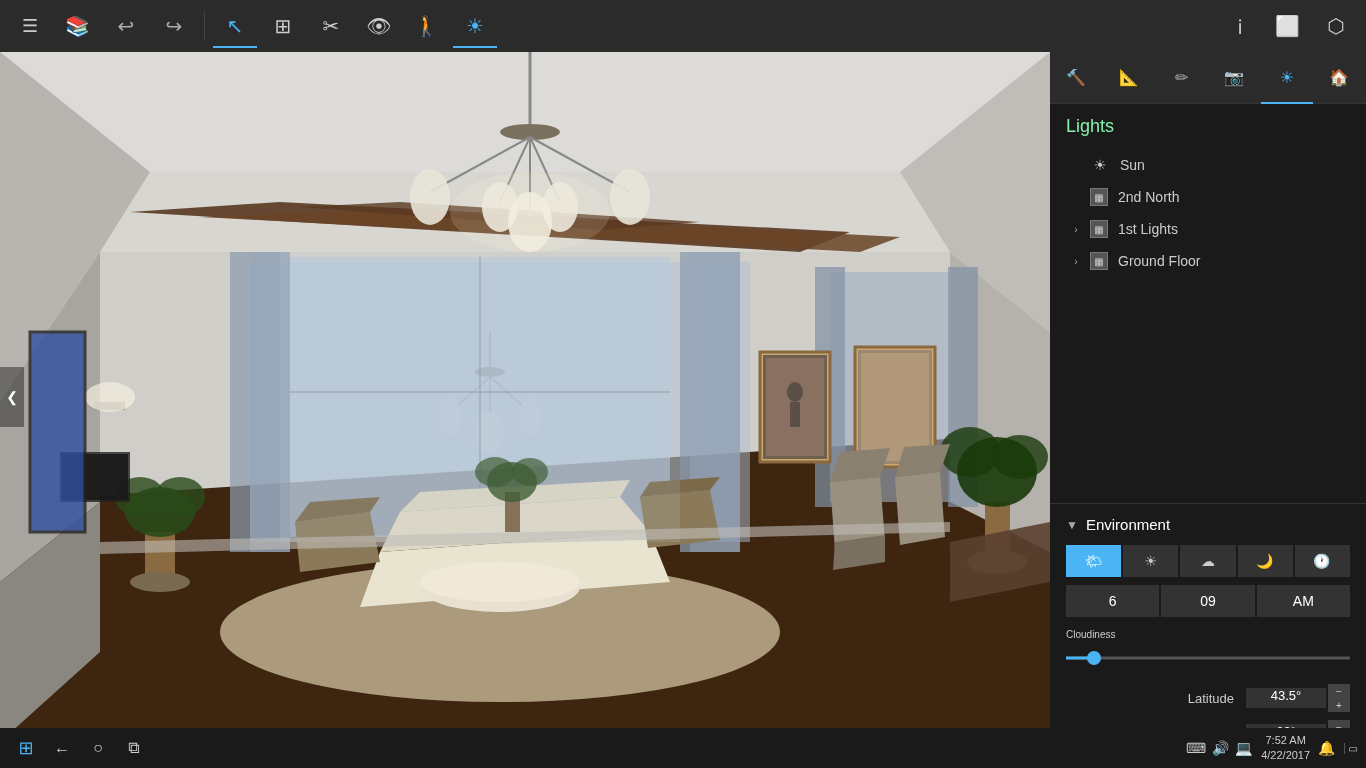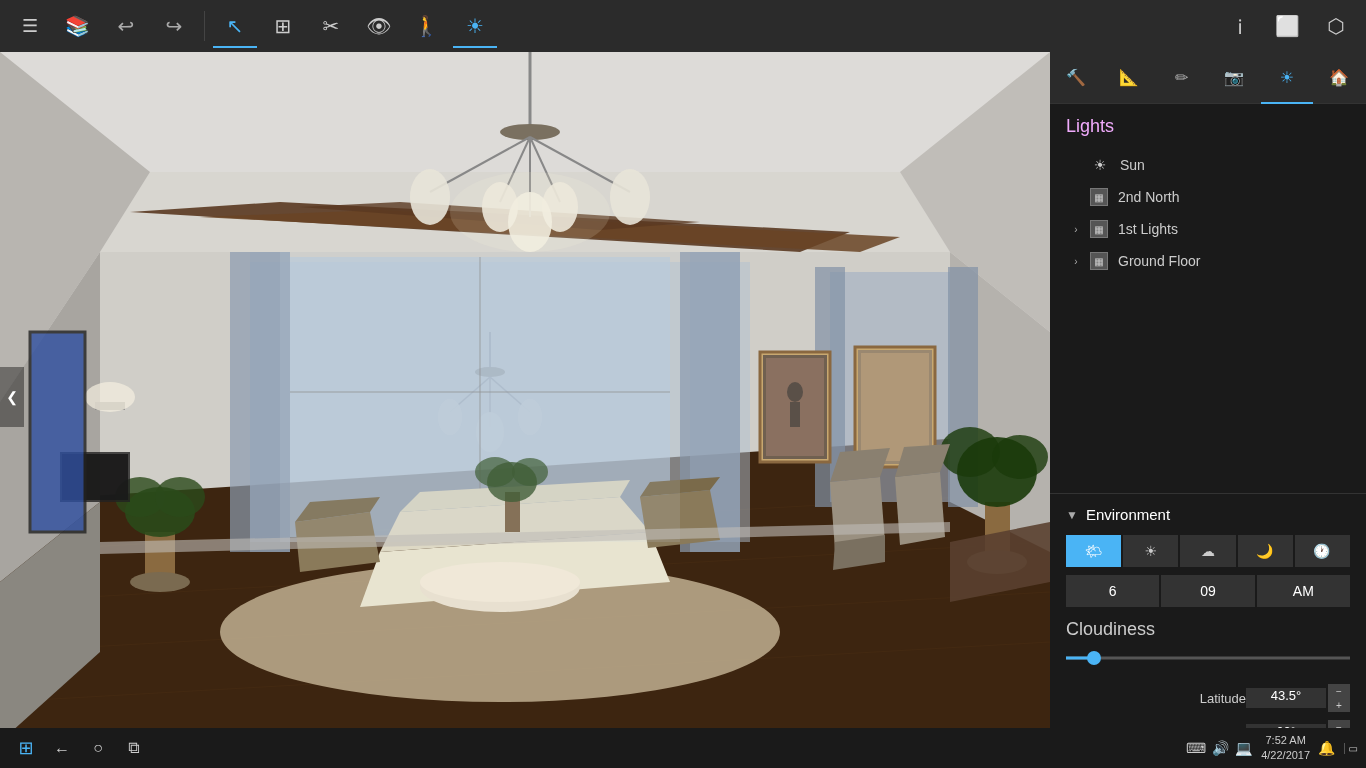--- a/index.html
+++ b/index.html
@@ -125,21 +125,21 @@
     
     #lights-section {
       padding: 12px 16px;
       flex: 1;
       overflow-y: auto;
     }
     #lights-title {
       font-size: 18px;
       font-weight: 400;
       margin-bottom: 12px;
-      color: #f0abfc;
+      color: #86efac;
     }
     .light-item {
       display: flex;
       align-items: center;
       padding: 6px 0;
       cursor: pointer;
       color: #ccc;
       font-size: 14px;
     }
     .light-icon {
@@ -222,21 +222,21 @@
       border: none;
       color: #fff;
       text-align: center;
       font-size: 14px;
       display: flex;
       align-items: center;
       justify-content: center;
     }
 
     .cloudiness-label {
-      font-size: 18px;
+      font-size: 10px;
       color: #ccc;
       margin-bottom: 8px;
     }
     .slider-container {
       position: relative;
       height: 20px;
       margin-bottom: 16px;
     }
     .slider-track {
       position: absolute;
@@ -270,21 +270,21 @@
     .param-row {
       display: flex;
       align-items: center;
       margin-bottom: 8px;
     }
     .param-label {
       flex: 1;
       text-align: right;
       color: #ccc;
       font-size: 13px;
-      padding-right: 0;
+      padding-right: 12px;
     }
     .param-input {
       width: 80px;
       height: 20px;
       background: #333;
       border: none;
       color: #fff;
       text-align: center;
       font-size: 13px;
     }

